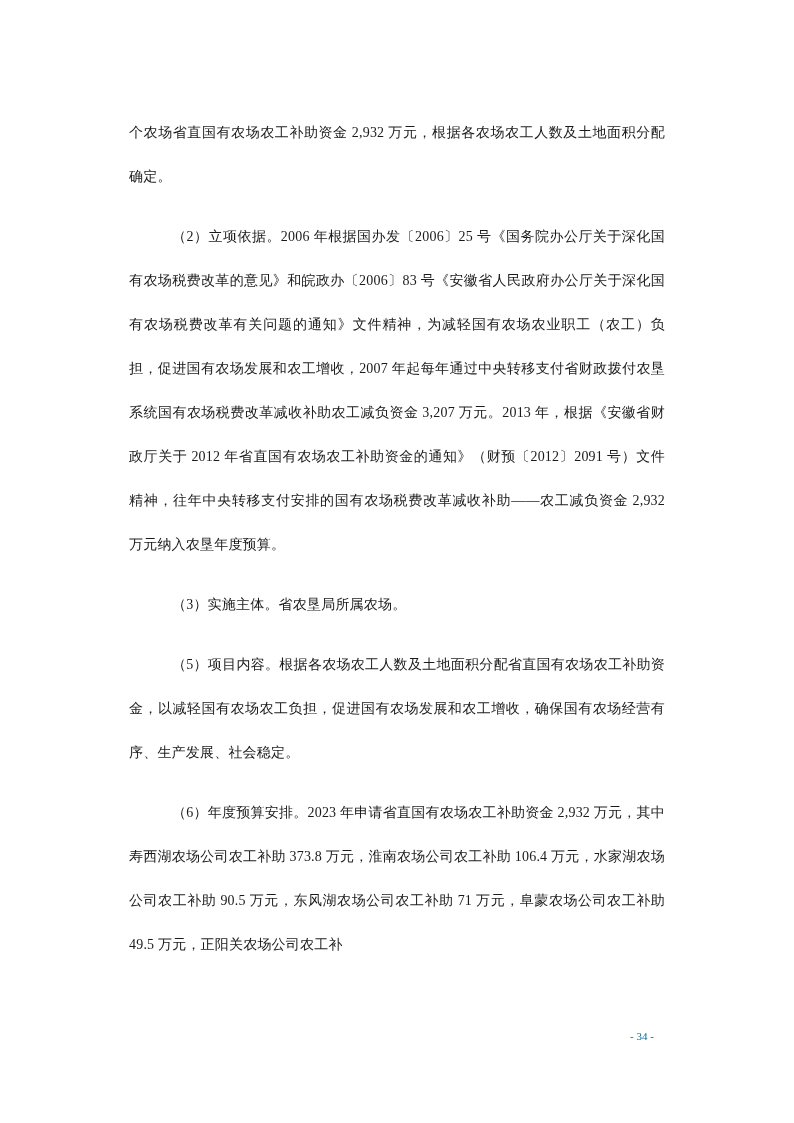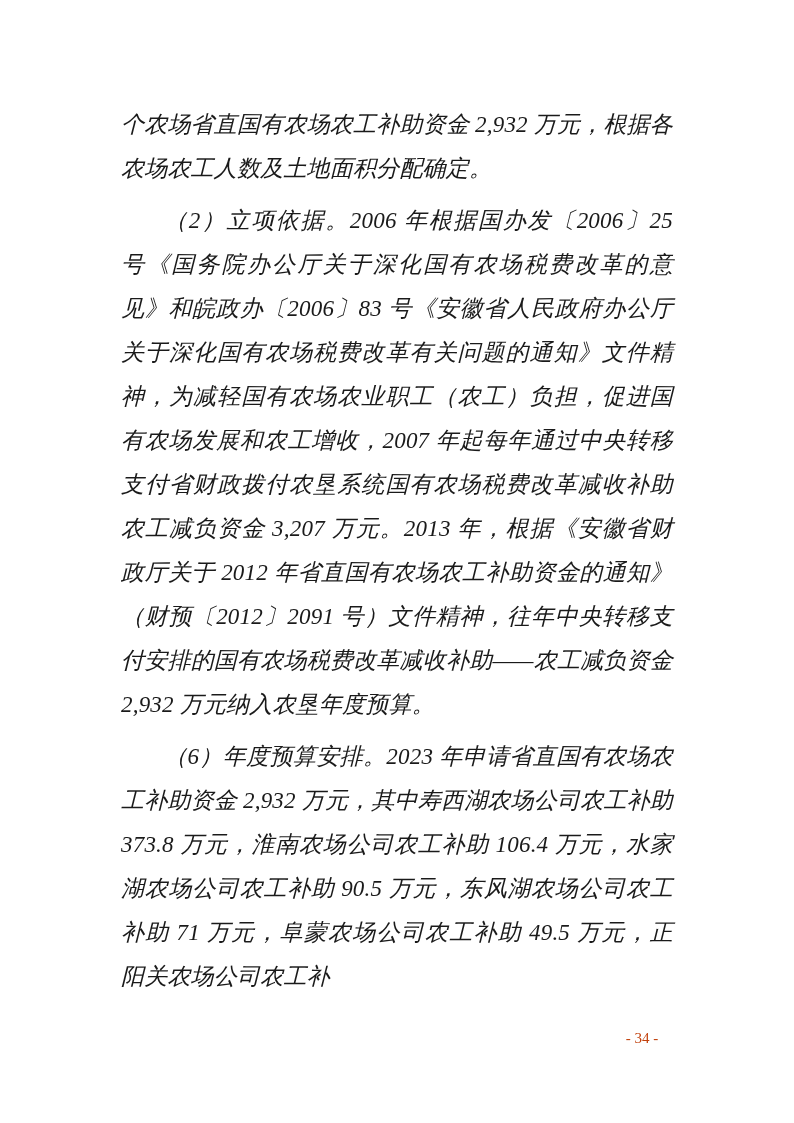--- a/index.html
+++ b/index.html
@@ -22,52 +22,53 @@
     background: #fff;
     box-sizing: border-box;
   }
   .content {
     position: absolute;
     left: 113px;
     top: 95px;
     width: 568px;
   }
   .para {
-    font-size: 23px;
+    font-size: 14px;
     line-height: 44px;
     text-align: justify;
     text-justify: inter-ideograph;
-    margin: 8px;
+    margin: 16px;
     letter-spacing: 0.2px;
     font-family: "Liberation Serif", "DejaVu Serif", serif;
-    font-style: italic;
   }
   .indent {
     text-indent: 43px;
   }
   .page-number {
     position: absolute;
     left: 0;
     top: 1030px;
     width: 794px;
     text-align: center;
-    font-size: 15px;
+    font-size: 11px;
     font-family: "Liberation Serif", "DejaVu Serif", serif;
-    color: #c2410c;
+    color: #0369a1;
   }
   .page-number span {
     display: inline-block;
     margin-left: 490px;
   }
 </style>
 </head>
 <body>
 
 <div class="page">
   <div class="content">
     <p class="para">个农场省直国有农场农工补助资金 2,932 万元，根据各农场农工人数及土地面积分配确定。</p>
     <p class="para indent">（2）立项依据。2006 年根据国办发〔2006〕25 号《国务院办公厅关于深化国有农场税费改革的意见》和皖政办〔2006〕83 号《安徽省人民政府办公厅关于深化国有农场税费改革有关问题的通知》文件精神，为减轻国有农场农业职工（农工）负担，促进国有农场发展和农工增收，2007 年起每年通过中央转移支付省财政拨付农垦系统国有农场税费改革减收补助农工减负资金 3,207 万元。2013 年，根据《安徽省财政厅关于 2012 年省直国有农场农工补助资金的通知》（财预〔2012〕2091 号）文件精神，往年中央转移支付安排的国有农场税费改革减收补助——农工减负资金 2,932 万元纳入农垦年度预算。</p>
+    <p class="para indent">（3）实施主体。省农垦局所属农场。</p>
+    <p class="para indent">（5）项目内容。根据各农场农工人数及土地面积分配省直国有农场农工补助资金，以减轻国有农场农工负担，促进国有农场发展和农工增收，确保国有农场经营有序、生产发展、社会稳定。</p>
     <p class="para indent">（6）年度预算安排。2023 年申请省直国有农场农工补助资金 2,932 万元，其中寿西湖农场公司农工补助 373.8 万元，淮南农场公司农工补助 106.4 万元，水家湖农场公司农工补助 90.5 万元，东风湖农场公司农工补助 71 万元，阜蒙农场公司农工补助 49.5 万元，正阳关农场公司农工补</p>
   </div>
   <div class="page-number">
     <span>- 34 -</span>
   </div>
 </div>
 
 </body></html>

